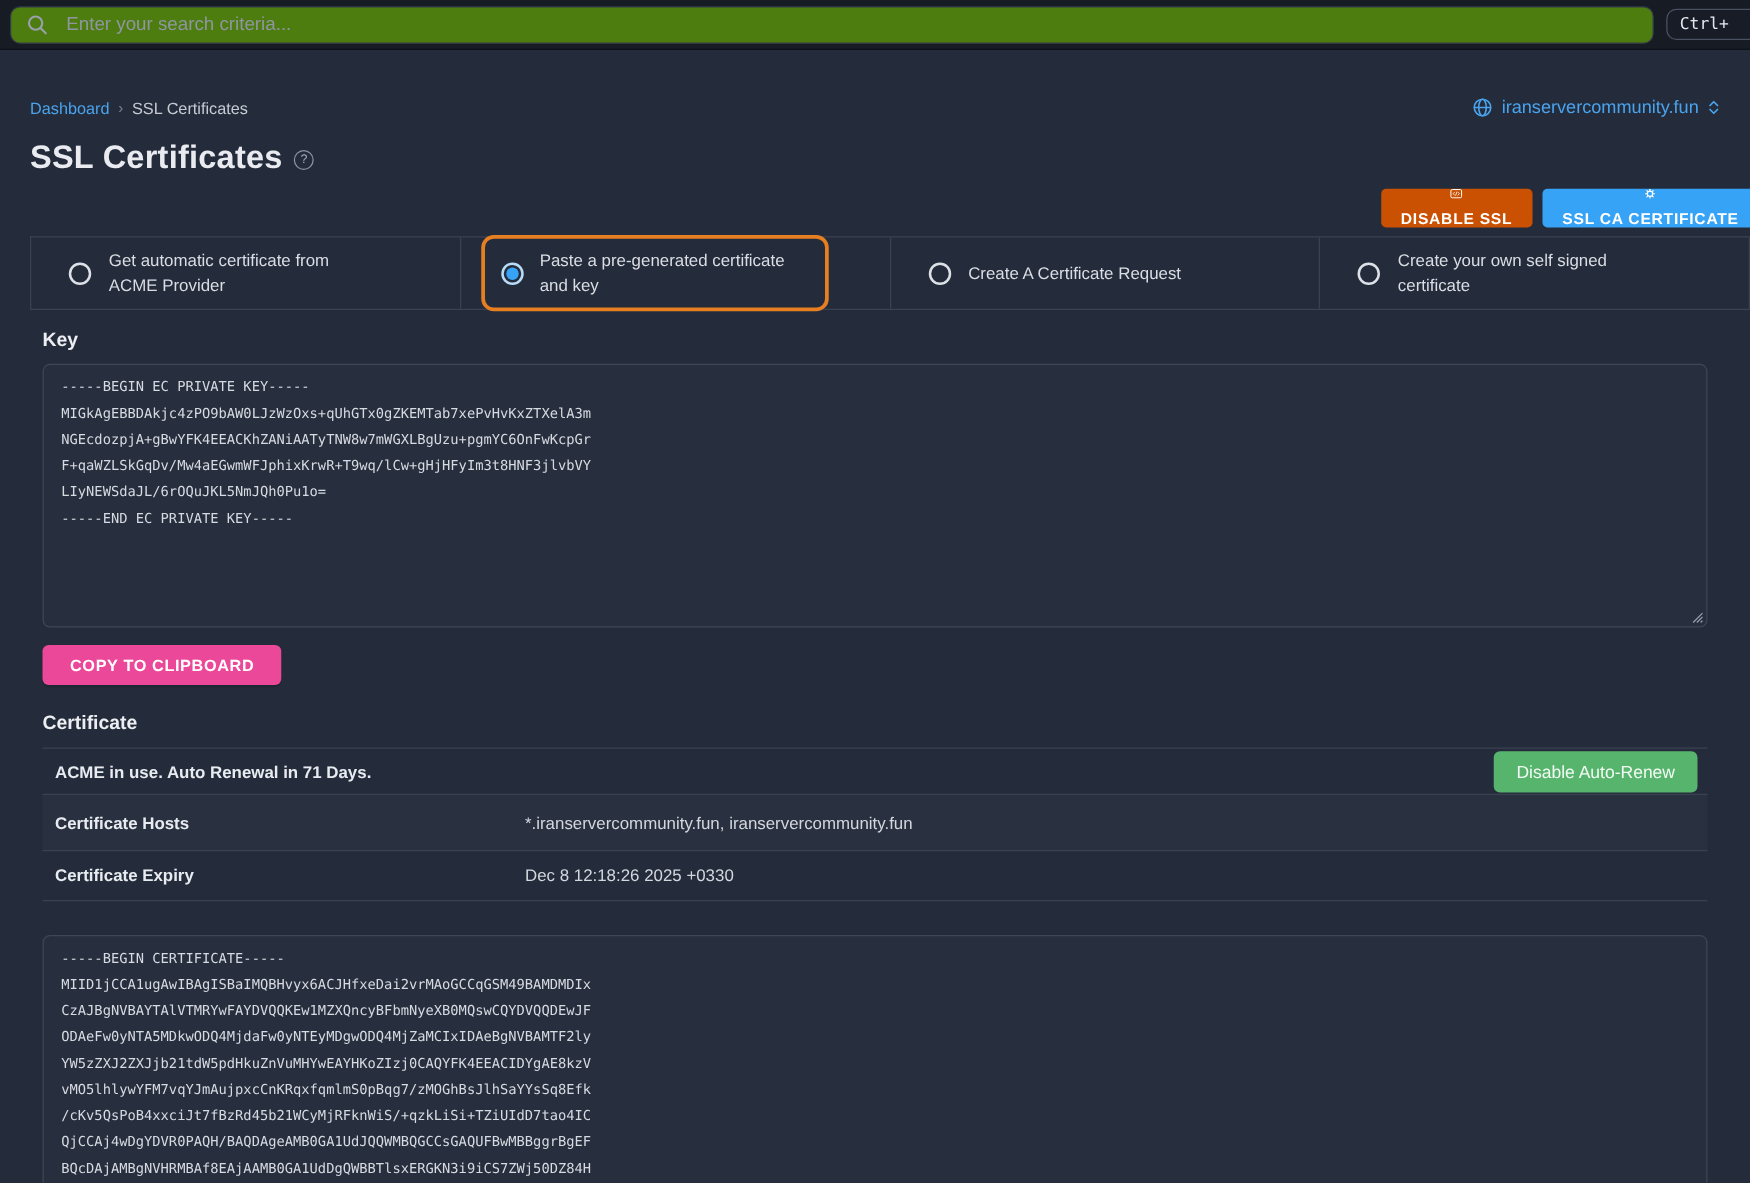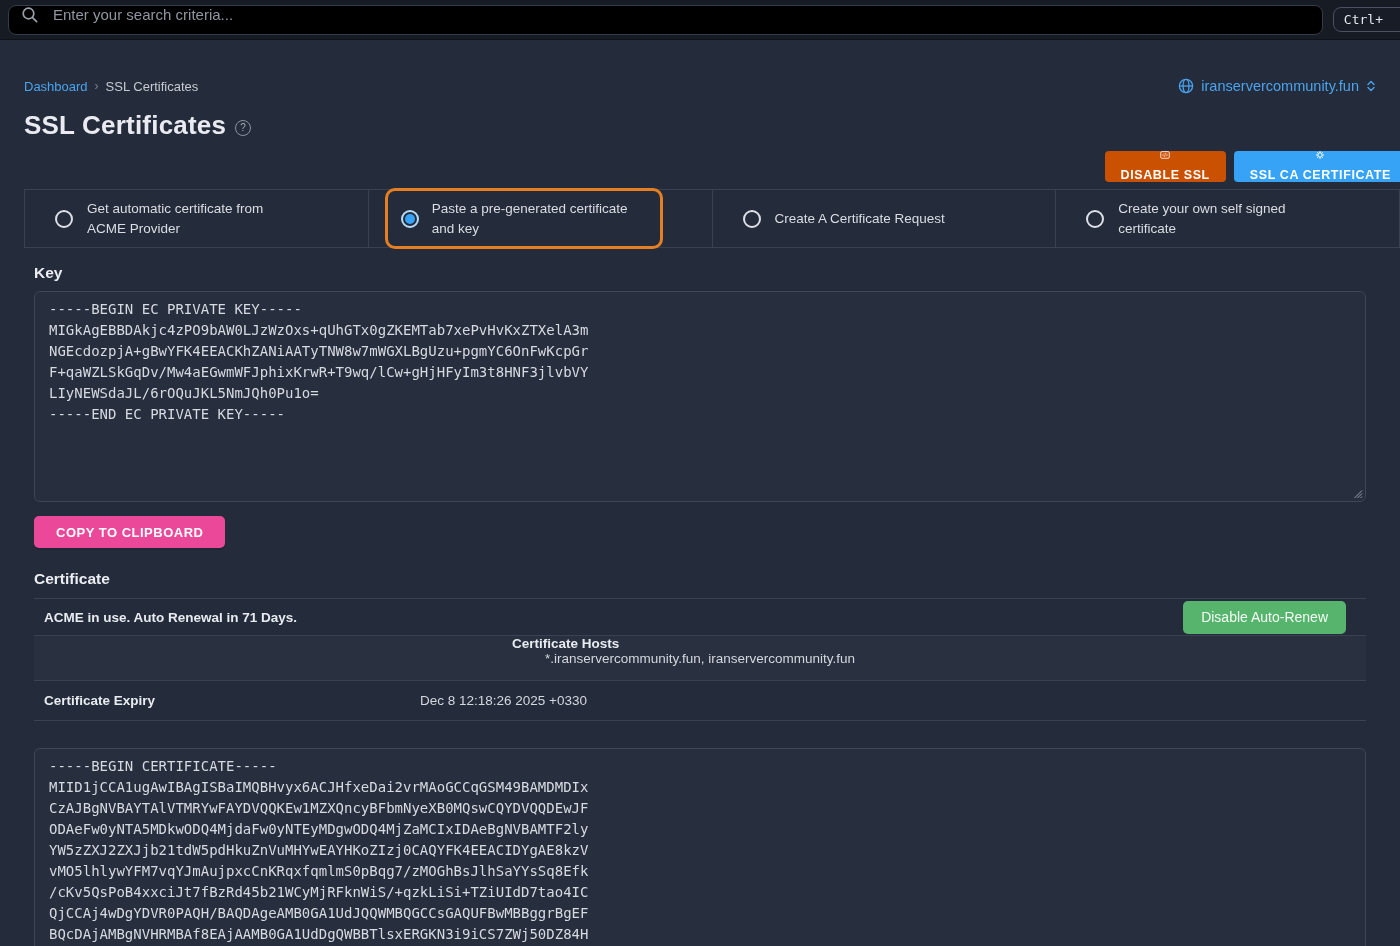--- a/index.html
+++ b/index.html
@@ -9,22 +9,22 @@
     font-family:"Liberation Sans", sans-serif;
     color:#e7eaef;
     position:relative;
   }
   
   .topbar {
     height:40px; background:#161b24; display:flex; align-items:center;
     padding:0 8px; gap:10px; border-bottom:1px solid #0d1118;
   }
   .search-box {
-    flex:1; height:30px; background:#000000; border:1px solid #353c49;
-    border-radius:8px; display:flex; align-items:flex-start; padding:0 12px; gap:14px;
+    flex:1; height:30px; background:#4d7c0f; border:1px solid #353c49;
+    border-radius:8px; display:flex; align-items:center; padding:0 12px; gap:14px;
   }
   .search-box svg { flex:none; }
   .search-input {
     flex:1; background:transparent; border:none; outline:none;
     color:#d6dae0; font-size:15px; font-family:"Liberation Sans", sans-serif;
   }
   .search-input::placeholder { color:#8f96a1; }
   .shortcut-badge {
     flex:none; font-family:"DejaVu Sans Mono", monospace; font-size:13px;
     color:#e4e7ec; border:1px solid #4a5161; border-radius:8px;
@@ -73,49 +73,49 @@
   }
   .hl-box {
     display:flex; align-items:center; gap:13px; border:3px solid #e67e22;
     border-radius:10px; padding:8px 13px; margin-left:-14px;
   }
   
   .section-heading { margin:16px 0 0 10px; font-size:15.5px; font-weight:700; color:#eceef2; }
   .ta-wrap { position:relative; margin:9px 10px 0 10px; }
   .mono-ta {
     display:block; width:100%; background:#272e3d; border:1px solid #3f4756; border-radius:6px;
-    color:#d6dae1; font-family:"DejaVu Sans Mono", monospace; font-size:14px; line-height:21px;
+    color:#d6dae1; font-family:"DejaVu Sans Mono", monospace; font-size:11px; line-height:21px;
     padding:7px 14px; resize:none; outline:none; overflow:hidden;
   }
   .key-ta { height:211px; }
   .cert-ta { height:400px; }
   .resize-corner { position:absolute; right:3px; bottom:3px; cursor:nwse-resize; }
   .copy-btn {
     margin:14px 0 0 10px; height:32px; padding:0 22px; background:#ec4899;
     border:none; border-radius:5px; color:#ffffff; font-size:13px; font-weight:700;
     letter-spacing:.5px; cursor:pointer; box-shadow:0 2px 0 rgba(0,0,0,.12);
     font-family:"Liberation Sans", sans-serif;
   }
   .cert-heading { margin-top:22px; }
   
   .cert-table { margin:10px 10px 0 10px; border-top:1px solid #3a4151; }
   .acme-row {
     height:37px; display:flex; align-items:center; justify-content:space-between;
     padding:0 8px 0 10px; border-bottom:1px solid #3a4151;
   }
   .acme-text { font-size:13.5px; font-weight:700; color:#e8ebef; }
   .btn-green {
-    height:33px; margin:2px 12px; padding:0 18px; background:#57b46d; border:none;
+    height:33px; margin:2px 0; padding:0 18px; background:#57b46d; border:none;
     border-radius:5px; color:#f2fbf4; font-size:14px; cursor:pointer;
     font-family:"Liberation Sans", sans-serif;
   }
   .info-row {
     display:flex; align-items:center; padding:0 10px; border-bottom:1px solid #3a4151;
   }
-  .info-row.hosts { height:45px; background:rgba(255,255,255,0.022);flex-direction:column; }
+  .info-row.hosts { height:45px; background:rgba(255,255,255,0.022); }
   .info-row.expiry { height:40px; }
   .info-label { width:376px; flex:none; font-size:13.5px; font-weight:700; color:#e8ebef; }
   .info-value { font-size:13.5px; color:#d3d7de; }
   .cert-ta-wrap { margin-top:27px; }
 </style>
 </head>
 <body>
 
 <div class="topbar">
   <div class="search-box">

